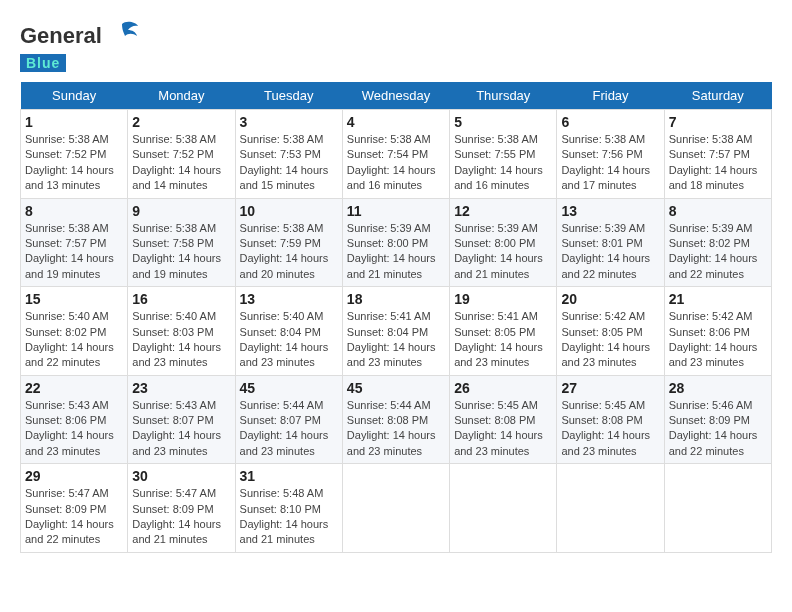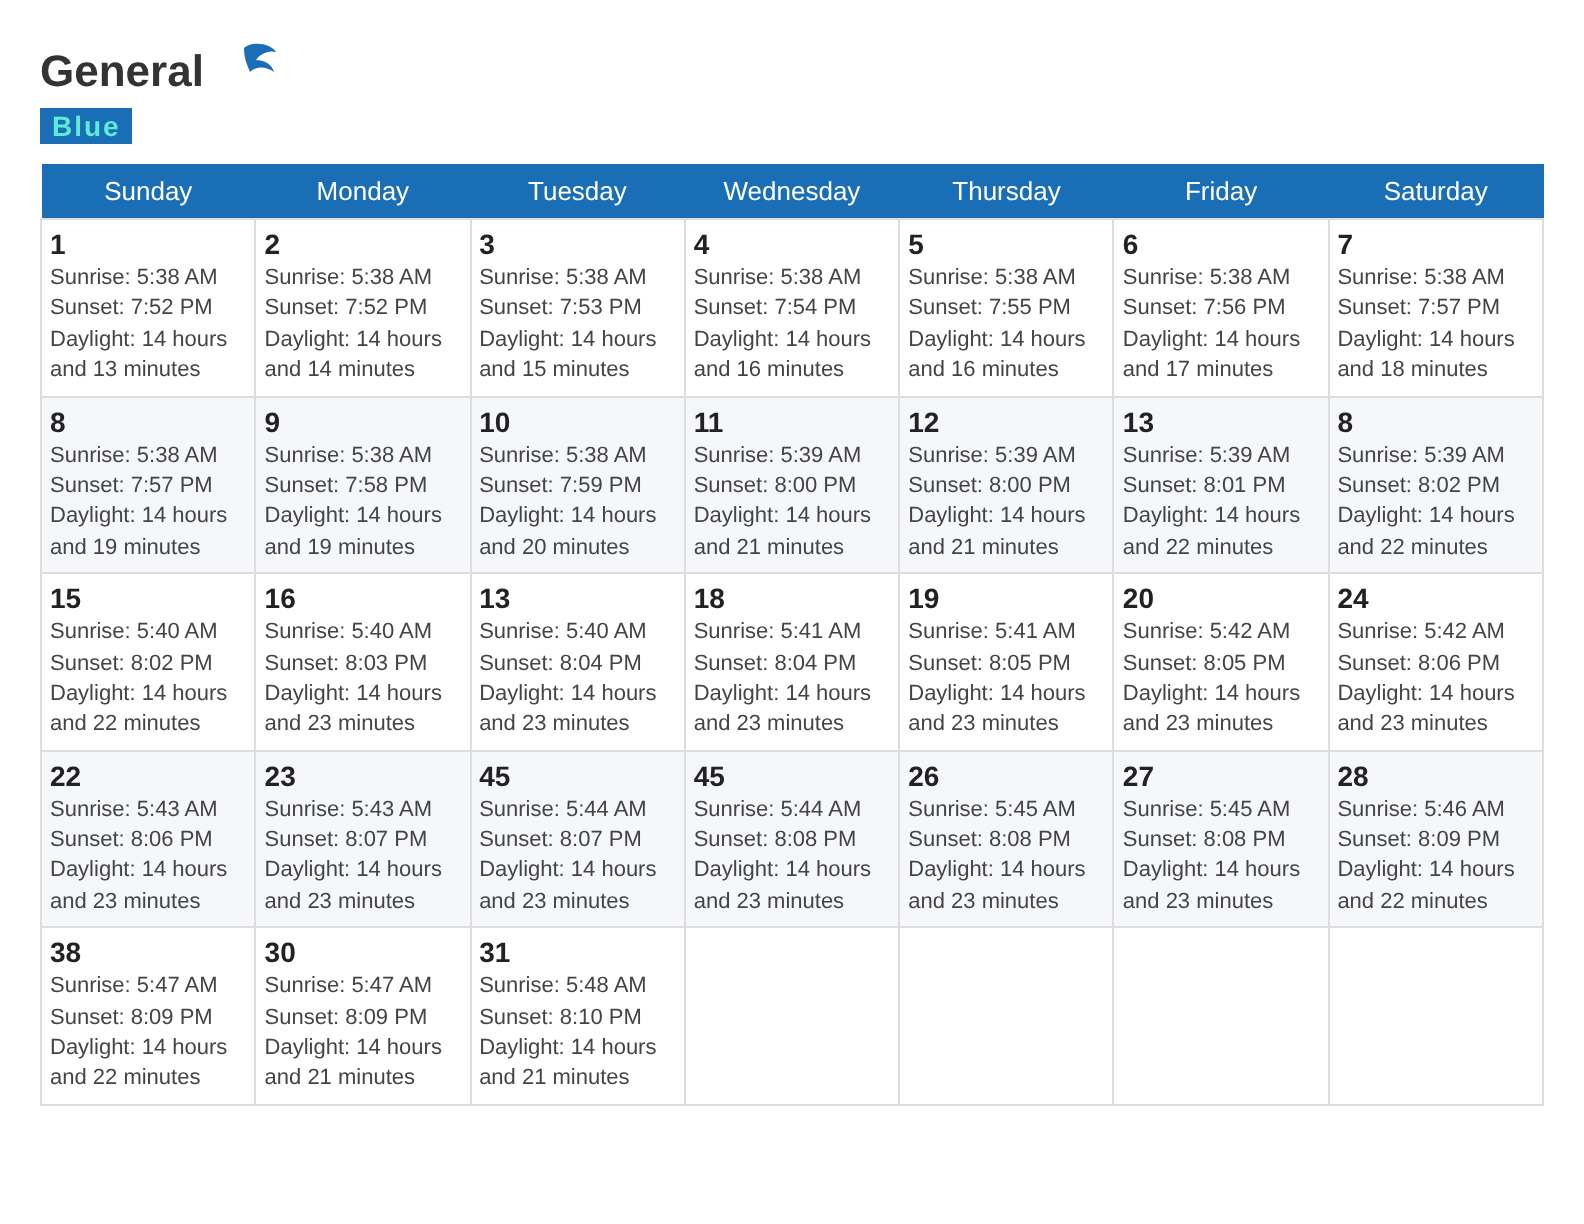--- a/index.html
+++ b/index.html
@@ -192,21 +192,21 @@
         </td>
         <td>
           <span class="day-num">19</span>
           <div class="day-info">Sunrise: 5:41 AM<br>Sunset: 8:05 PM<br>Daylight: 14 hours<br>and 23 minutes</div>
         </td>
         <td>
           <span class="day-num">20</span>
           <div class="day-info">Sunrise: 5:42 AM<br>Sunset: 8:05 PM<br>Daylight: 14 hours<br>and 23 minutes</div>
         </td>
         <td>
-          <span class="day-num">24</span>
+          <span class="day-num">21</span>
           <div class="day-info">Sunrise: 5:42 AM<br>Sunset: 8:06 PM<br>Daylight: 14 hours<br>and 23 minutes</div>
         </td>
       </tr>
       <tr>
         <td>
           <span class="day-num">22</span>
           <div class="day-info">Sunrise: 5:43 AM<br>Sunset: 8:06 PM<br>Daylight: 14 hours<br>and 23 minutes</div>
         </td>
         <td>
           <span class="day-num">23</span>
@@ -228,21 +228,21 @@
           <span class="day-num">27</span>
           <div class="day-info">Sunrise: 5:45 AM<br>Sunset: 8:08 PM<br>Daylight: 14 hours<br>and 23 minutes</div>
         </td>
         <td>
           <span class="day-num">28</span>
           <div class="day-info">Sunrise: 5:46 AM<br>Sunset: 8:09 PM<br>Daylight: 14 hours<br>and 22 minutes</div>
         </td>
       </tr>
       <tr>
         <td>
-          <span class="day-num">38</span>
+          <span class="day-num">29</span>
           <div class="day-info">Sunrise: 5:47 AM<br>Sunset: 8:09 PM<br>Daylight: 14 hours<br>and 22 minutes</div>
         </td>
         <td>
           <span class="day-num">30</span>
           <div class="day-info">Sunrise: 5:47 AM<br>Sunset: 8:09 PM<br>Daylight: 14 hours<br>and 21 minutes</div>
         </td>
         <td>
           <span class="day-num">31</span>
           <div class="day-info">Sunrise: 5:48 AM<br>Sunset: 8:10 PM<br>Daylight: 14 hours<br>and 21 minutes</div>
         </td>

